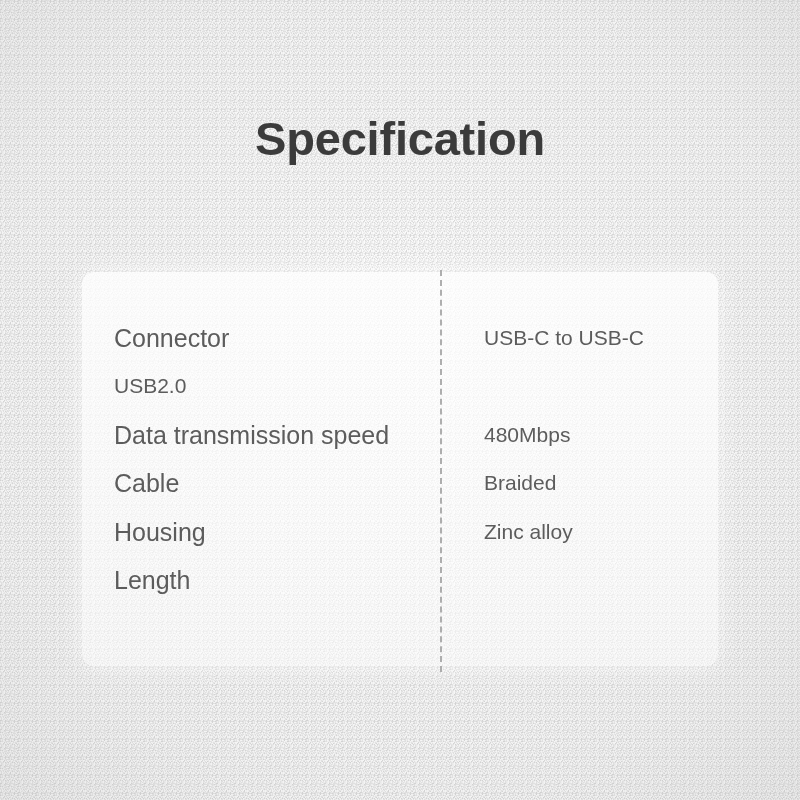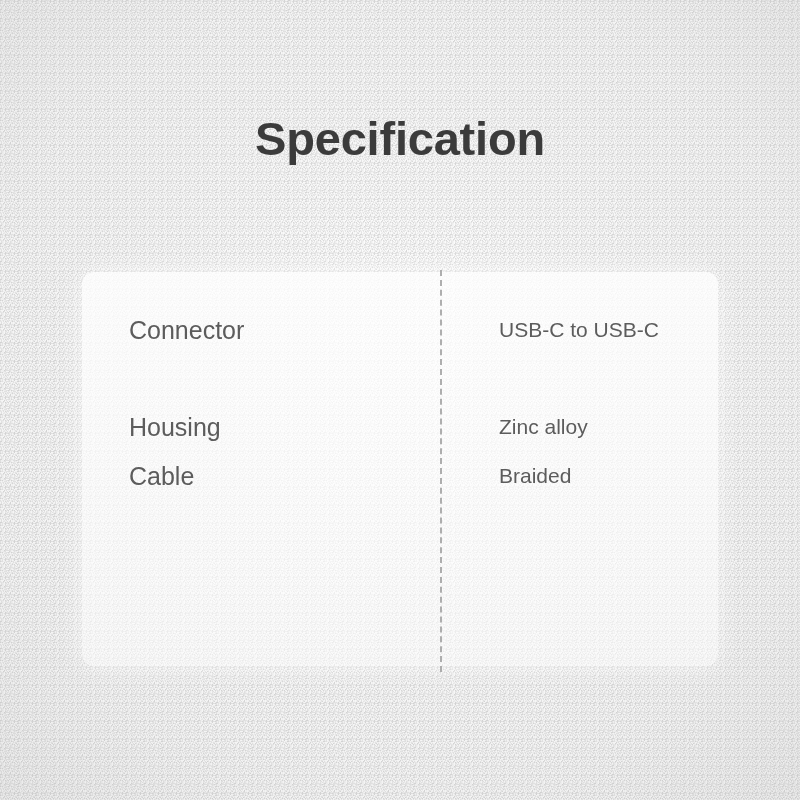--- a/index.html
+++ b/index.html
@@ -114,23 +114,22 @@
   
   .spec-table {
     position: absolute;
     left: 114px;
     top: 306px;
     width: 620px;
   }
 
   .spec-row {
     display: flex;
-    align-items: center;
+    align-items: flex-end;
     height: 48.5px;
-    margin-left: 15px;
   }
 
   .spec-label {
     width: 370px;
     flex: 0 0 370px;
     font-size: 25px;
     color: #5c5c5c;
     line-height: 34px;
     white-space: nowrap;
   }
@@ -158,26 +157,32 @@
 
   <div class="divider"></div>
 
   <div class="spec-table">
 
   <div class="spec-row">
         <div class="spec-label">Connector</div>
         <div class="spec-value">USB-C to USB-C</div>
       </div>
       <div class="spec-row">
+        <div class="spec-value">USB2.0</div>
+      </div>
+      <div class="spec-row">
+        <div class="spec-label">Data transmission speed</div>
+        <div class="spec-value">480Mbps</div>
+      </div>
+      <div class="spec-row">
+        <div class="spec-label">Cable</div>
+        <div class="spec-value">Braided</div>
       </div>
       <div class="spec-row">
         <div class="spec-label">Housing</div>
         <div class="spec-value">Zinc alloy</div>
       </div>
       <div class="spec-row">
-        <div class="spec-label">Cable</div>
-        <div class="spec-value">Braided</div>
-      </div>
-      <div class="spec-row">
+        <div class="spec-label">Length</div>
       </div>
     </div>
 
 </div>
 
 </body></html>

